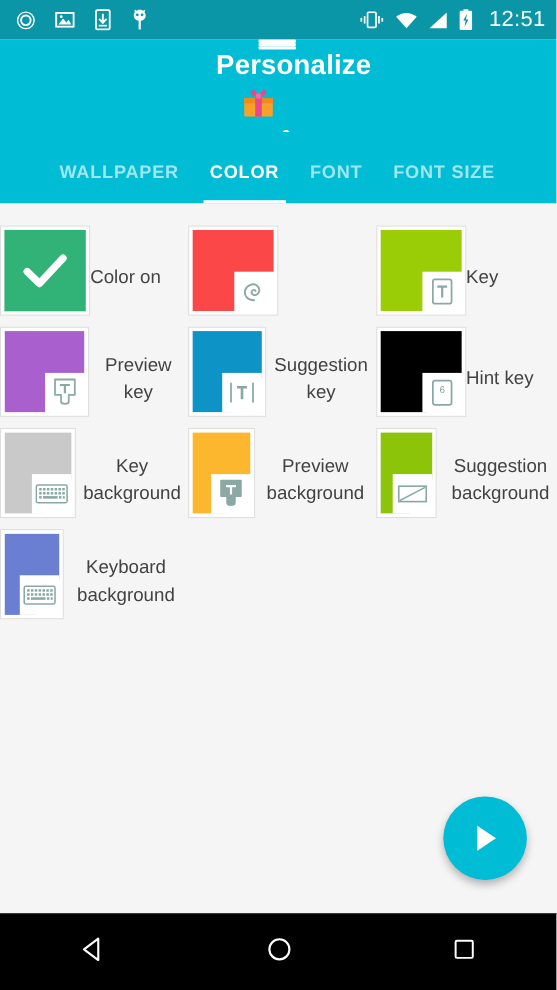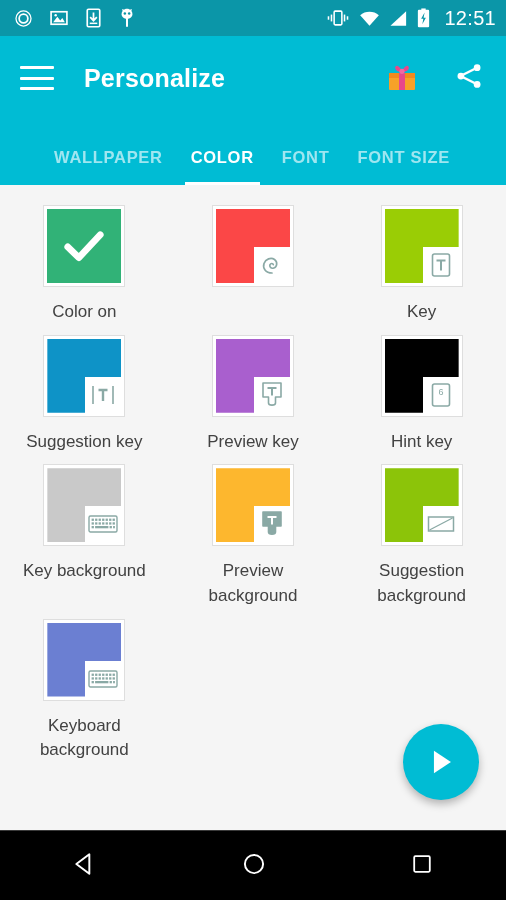--- a/index.html
+++ b/index.html
@@ -20,21 +20,21 @@
   #status-right { display:flex; align-items:center; gap:9px; }
   .sb-ico { display:block; }
   #status-clock {
     color:#fff; font-size:20px; font-weight:normal;
     letter-spacing:.3px; margin-left:5px;
   }
 
   
   #app-bar {
     height:84px; background:#00bcd4;
-    display:flex; align-items:center; padding:0 22px 0 20px;
+    display:flex; align-items:center; padding:0 22px 0 20px;flex-direction:column;
   }
   #hamburger { width:34px; height:24px; display:flex; flex-direction:column;
                justify-content:space-between; cursor:pointer; }
   #hamburger span { display:block; height:3px; background:#fff; border-radius:1px; }
   #app-title {
     color:#fff; font-size:25px; font-weight:bold;
     margin-left:30px; flex:1; letter-spacing:.2px;
   }
   #gift-button { margin-right:34px; cursor:pointer; }
   #share-button { cursor:pointer; }
@@ -59,21 +59,21 @@
   
   #content {
     position:absolute; left:0; right:0; top:185px; bottom:70px;
     background:#f5f5f5; padding-top:14px; overflow:hidden;
   }
   #color-grid {
     display:grid; grid-template-columns:repeat(3,1fr);
     row-gap:4px;
   }
   .color-item {
-    display:flex; flex-direction:column; align-items:center;
+    display:flex; align-items:center;
     padding-top:6px; cursor:pointer;
   }
   .swatch-frame {
     width:82px; height:82px; background:#fff;
     border:1px solid #dedede; padding:3px; position:relative;
   }
   .swatch-fill { position:absolute; inset:3px; }
   .swatch-notch {
     position:absolute; right:3px; bottom:3px;
     width:36px; height:36px; background:#fff;
@@ -216,41 +216,41 @@
             <svg width="22" height="26" viewBox="0 0 22 26">
         <rect x="2.5" y="2" width="17" height="22" rx="2" fill="none" stroke="#8aa9a5" stroke-width="1.6"></rect>
         <path d="M6.5 8.5 L15.5 8.5 M11 8.5 L11 18.5" stroke="#8aa9a5" stroke-width="2" fill="none"></path>
             </svg>
           </div>
         </div>
         <div class="item-label">Key</div>
       </div>
       <div class="color-item">
         <div class="swatch-frame">
+          <div class="swatch-fill" style="background: rgb(169, 95, 206); clip-path: polygon(0px 0px, 100% 0px, 100% 58%, 58% 58%, 58% 100%, 0px 100%);"></div>
+          <div class="swatch-notch">
+            <svg width="24" height="28" viewBox="0 0 24 28">
+        <path d="M3 2 L21 2 L21 16 L15.5 16 L15.5 22 C15.5 24.8 8.5 24.8 8.5 22 L8.5 16 L3 16 Z" fill="none" stroke="#8aa9a5" stroke-width="1.6" stroke-linejoin="round"></path>
+        <path d="M7.5 7 L16.5 7 M12 7 L12 14.5" stroke="#8aa9a5" stroke-width="2" fill="none"></path>
+            </svg>
+          </div>
+        </div>
+        <div class="item-label">Preview key</div>
+      </div>
+      <div class="color-item">
+        <div class="swatch-frame">
           <div class="swatch-fill" style="background: rgb(14, 147, 199); clip-path: polygon(0px 0px, 100% 0px, 100% 58%, 58% 58%, 58% 100%, 0px 100%);"></div>
           <div class="swatch-notch">
             <svg width="26" height="24" viewBox="0 0 26 24">
         <path d="M3 3 L3 21 M23 3 L23 21" stroke="#8aa9a5" stroke-width="1.6" fill="none"></path>
         <path d="M8.5 7 L17.5 7 M13 7 L13 18" stroke="#8aa9a5" stroke-width="2.4" fill="none"></path>
             </svg>
           </div>
         </div>
         <div class="item-label">Suggestion key</div>
-      </div>
-      <div class="color-item">
-        <div class="swatch-frame">
-          <div class="swatch-fill" style="background: rgb(169, 95, 206); clip-path: polygon(0px 0px, 100% 0px, 100% 58%, 58% 58%, 58% 100%, 0px 100%);"></div>
-          <div class="swatch-notch">
-            <svg width="24" height="28" viewBox="0 0 24 28">
-        <path d="M3 2 L21 2 L21 16 L15.5 16 L15.5 22 C15.5 24.8 8.5 24.8 8.5 22 L8.5 16 L3 16 Z" fill="none" stroke="#8aa9a5" stroke-width="1.6" stroke-linejoin="round"></path>
-        <path d="M7.5 7 L16.5 7 M12 7 L12 14.5" stroke="#8aa9a5" stroke-width="2" fill="none"></path>
-            </svg>
-          </div>
-        </div>
-        <div class="item-label">Preview key</div>
       </div>
       <div class="color-item">
         <div class="swatch-frame">
           <div class="swatch-fill" style="background: rgb(0, 0, 0); clip-path: polygon(0px 0px, 100% 0px, 100% 58%, 58% 58%, 58% 100%, 0px 100%);"></div>
           <div class="swatch-notch">
             <svg width="22" height="26" viewBox="0 0 22 26">
         <rect x="2.5" y="2" width="17" height="22" rx="2" fill="none" stroke="#8aa9a5" stroke-width="1.6"></rect>
         <text x="11" y="13" font-family="Liberation Sans, sans-serif" font-size="9" fill="#8aa9a5" text-anchor="middle">6</text>
             </svg>
           </div>

